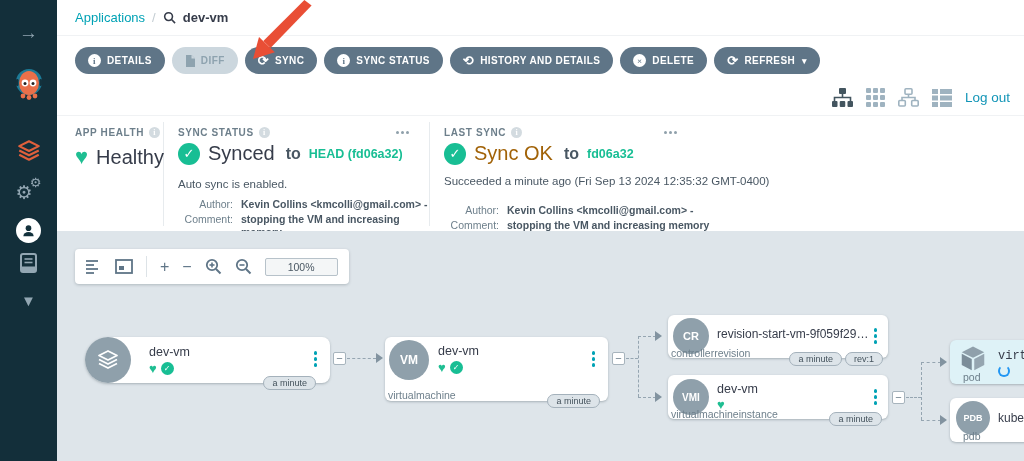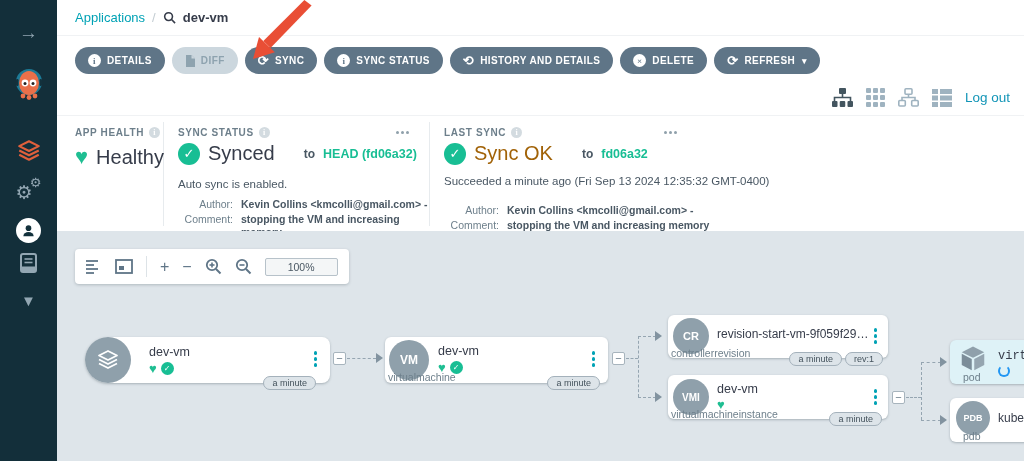--- a/index.html
+++ b/index.html
@@ -52,21 +52,21 @@
               display:inline-flex; align-items:center; justify-content:center; font-family:"Liberation Serif","DejaVu Serif",serif; }
   .dots-menu { position:absolute; display:flex; gap:2px; cursor:pointer; padding:3px; }
   .dots-menu i { width:3px; height:3px; border-radius:50%; background:#8fa0ab; display:block; }
   .health-row { position:absolute; display:flex; align-items:center; gap:8px; }
   .heart { color:#1fbe92; }
   .big-status { font-size:20px; font-weight:500; color:#363c4a; }
   .big-status.green { color:#a16207; }
   .check-badge { border-radius:50%; background:#18be94; color:#fff; font-weight:bold;
                  display:flex; align-items:center; justify-content:center; }
   .check-lg { width:22px; height:22px; font-size:13px; }
-  .to-label { font-size:12px; font-weight:bold; color:#495763; margin-left:21px; }
+  .to-label { font-size:16px; font-weight:bold; color:#495763; margin-left:3px; }
   .target-rev { font-size:12.5px; font-weight:bold; color:#18be94; }
   .panel-note { position:absolute; font-size:11.5px; color:#495763; line-height:14px; }
   .meta { position:absolute; display:grid; grid-template-columns:55px auto; column-gap:8px; row-gap:2px; font-size:10.5px; line-height:13px; }
   .meta .lbl { color:#6d7f8b; text-align:right; }
   .meta .val { color:#495763; font-weight:bold; }
 
   
   .graph-bg { position:absolute; left:57px; top:231px; right:0; bottom:0; background:#dee5ea; }
   .graph-toolbar { position:absolute; left:75px; top:249px; height:35px; background:#fff; border-radius:4px;
                    box-shadow:0 1px 3px rgba(40,55,65,.25); display:flex; align-items:center; padding:0 11px; gap:13px; z-index:3; }
@@ -378,21 +378,21 @@
       <span class="check-badge check-sm">✓</span>
     </div>
     <div class="kebab" style="right:10px; top:11px;">
         <i></i>
         <i></i>
         <i></i>
       </div>
     <div class="badge" style="right:14px; bottom:-7px;">a minute</div>
   </div>
 
-  <div class="node" style="left:385px; top:337px; width:223px; height:46px;">
+  <div class="node" style="left:385px; top:337px; width:223px; height:64px;">
     <div class="node-circle" style="left:4px; top:3px; width:40px; height:40px; font-size:12px;">VM</div>
     <div class="node-title" style="left:53px; top:7px;">dev-vm</div>
     <div class="node-status" style="left:53px; top:24px;">
       <span class="heart-sm">♥</span>
       <span class="check-badge check-sm">✓</span>
     </div>
     <div class="kebab" style="right:10px; top:11px;">
         <i></i>
         <i></i>
         <i></i>

